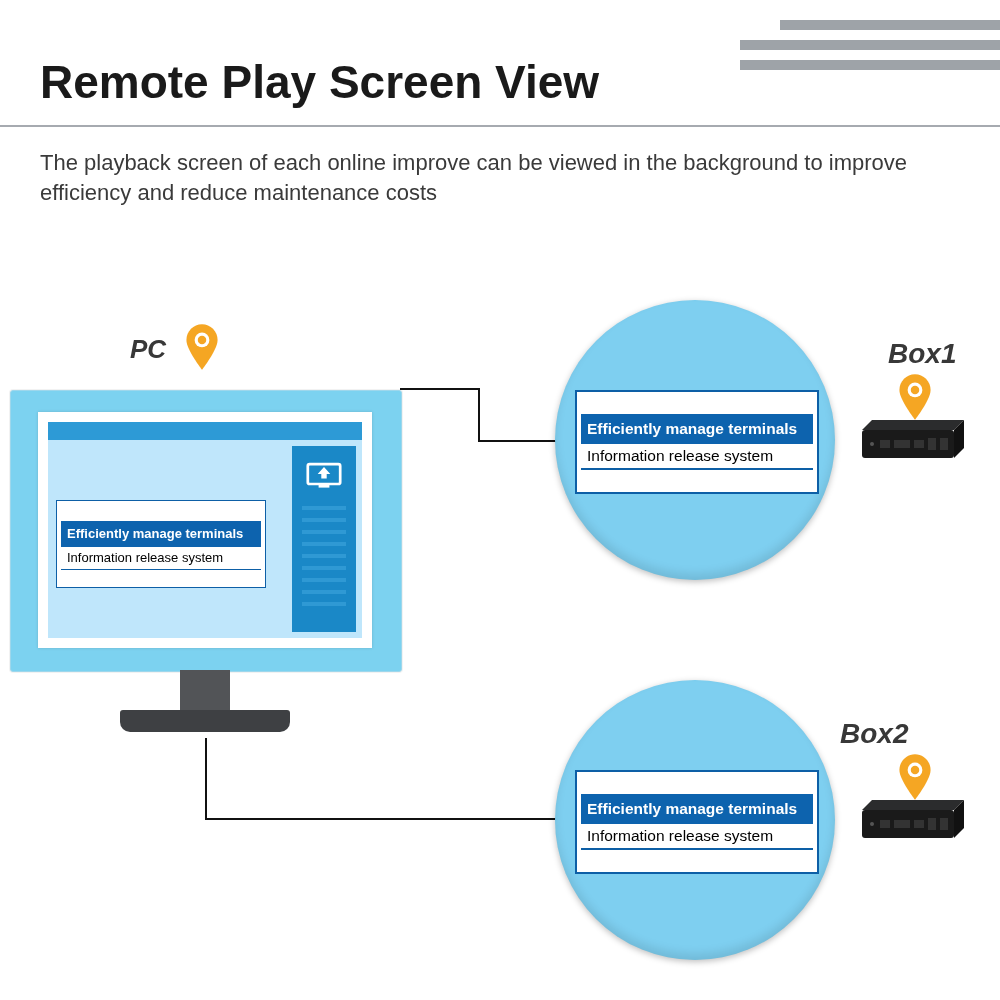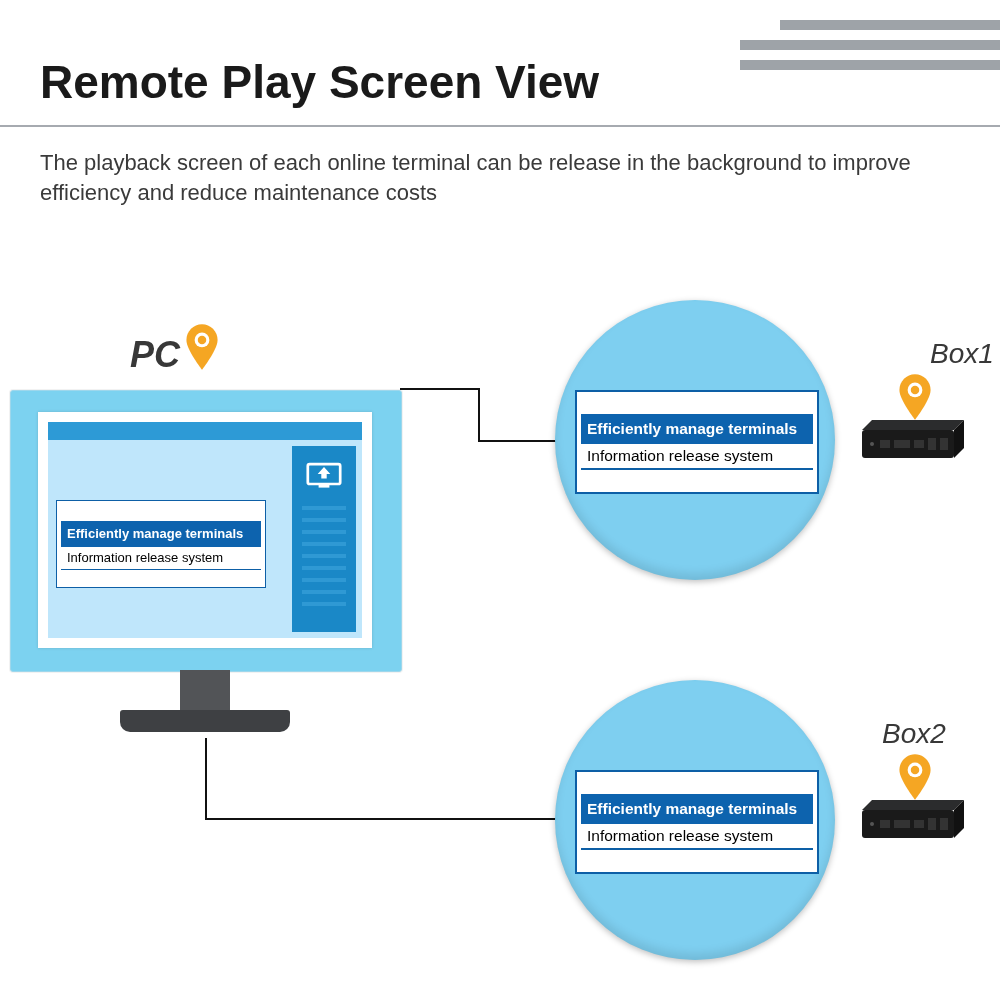--- a/index.html
+++ b/index.html
@@ -56,21 +56,21 @@
   .pc-wrap {
     position: absolute;
     left: 10px;
     top: 350px;
     width: 400px;
   }
   .pc-label {
     position: absolute;
     left: 120px;
     top: -16px;
-    font-size: 36px;
+    font-size: 26px;
     font-style: italic;
     font-weight: 700;
     color: #383838;
   }
   .pin {
     position: absolute;
     width: 34px;
     height: 46px;
   }
   .monitor {
@@ -209,23 +209,22 @@
     font-size: 15.5px;
     line-height: 24px;
     padding-left: 6px;
     border-bottom: 2px solid #0d5fa6;
   }
 
   .box-label {
     position: absolute;
     font-size: 28px;
     font-style: italic;
-    font-weight: 400;
+    font-weight: 700;
     color: #383838;
-    margin-left: 42px;
   }
   .hw-box {
     position: absolute;
     width: 110px; height: 44px;
   }
 
   
   .conn {
     position: absolute;
     background: #111;
@@ -257,21 +256,21 @@
 <body>
 
 <div class="accent-bars">
   <div class="accent-bar" style="width:220px;margin-left:40px;"></div>
   <div class="accent-bar" style="width:260px;"></div>
   <div class="accent-bar" style="width:260px;"></div>
 </div>
 
 <div class="title">Remote Play Screen View</div>
 <div class="title-underline"></div>
-<div class="subtitle">The playback screen of each online terminal can be release in the background to improve efficiency and reduce maintenance costs</div>
+<div class="subtitle">The playback screen of each online improve can be viewed in the background to improve efficiency and reduce maintenance costs</div>
 
 <div class="bg-panel"></div>
 <div class="bg-outline"></div>
 
 <div class="pc-wrap">
   <div class="pc-label">PC</div>
 
   <svg class="pin" style="left:175px;top:-26px;" viewBox="0 0 24 32">
     <path d="M12 0C6 0 1 5 1 11c0 7 11 21 11 21s11-14 11-21C23 5 18 0 12 0z" fill="#f5a623"></path>
     <circle cx="12" cy="11" r="5.2" fill="#fff"></circle>

